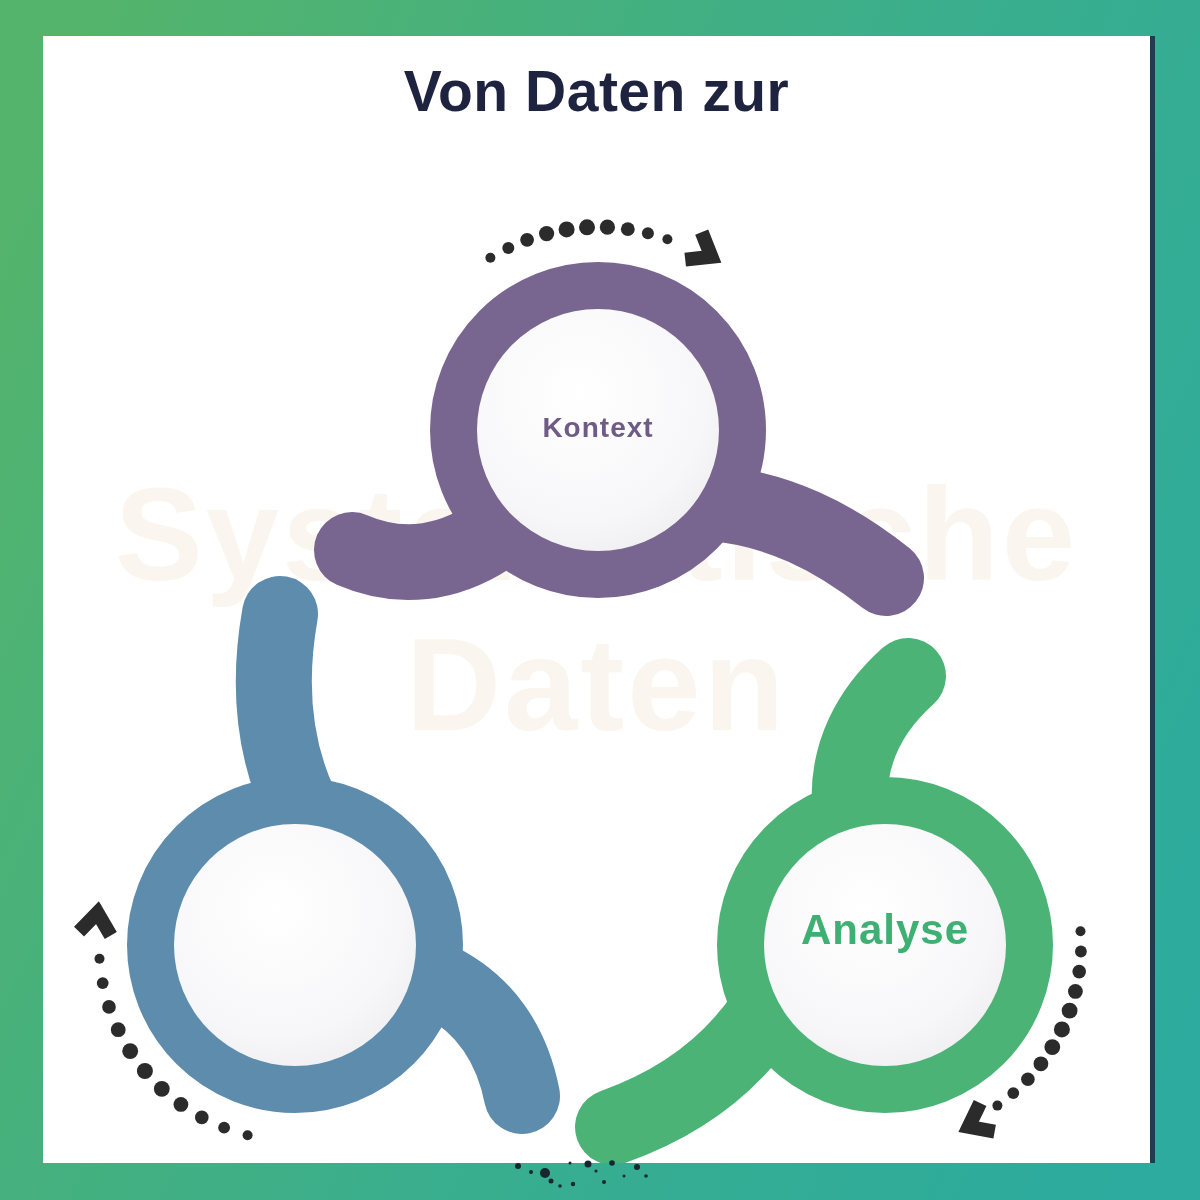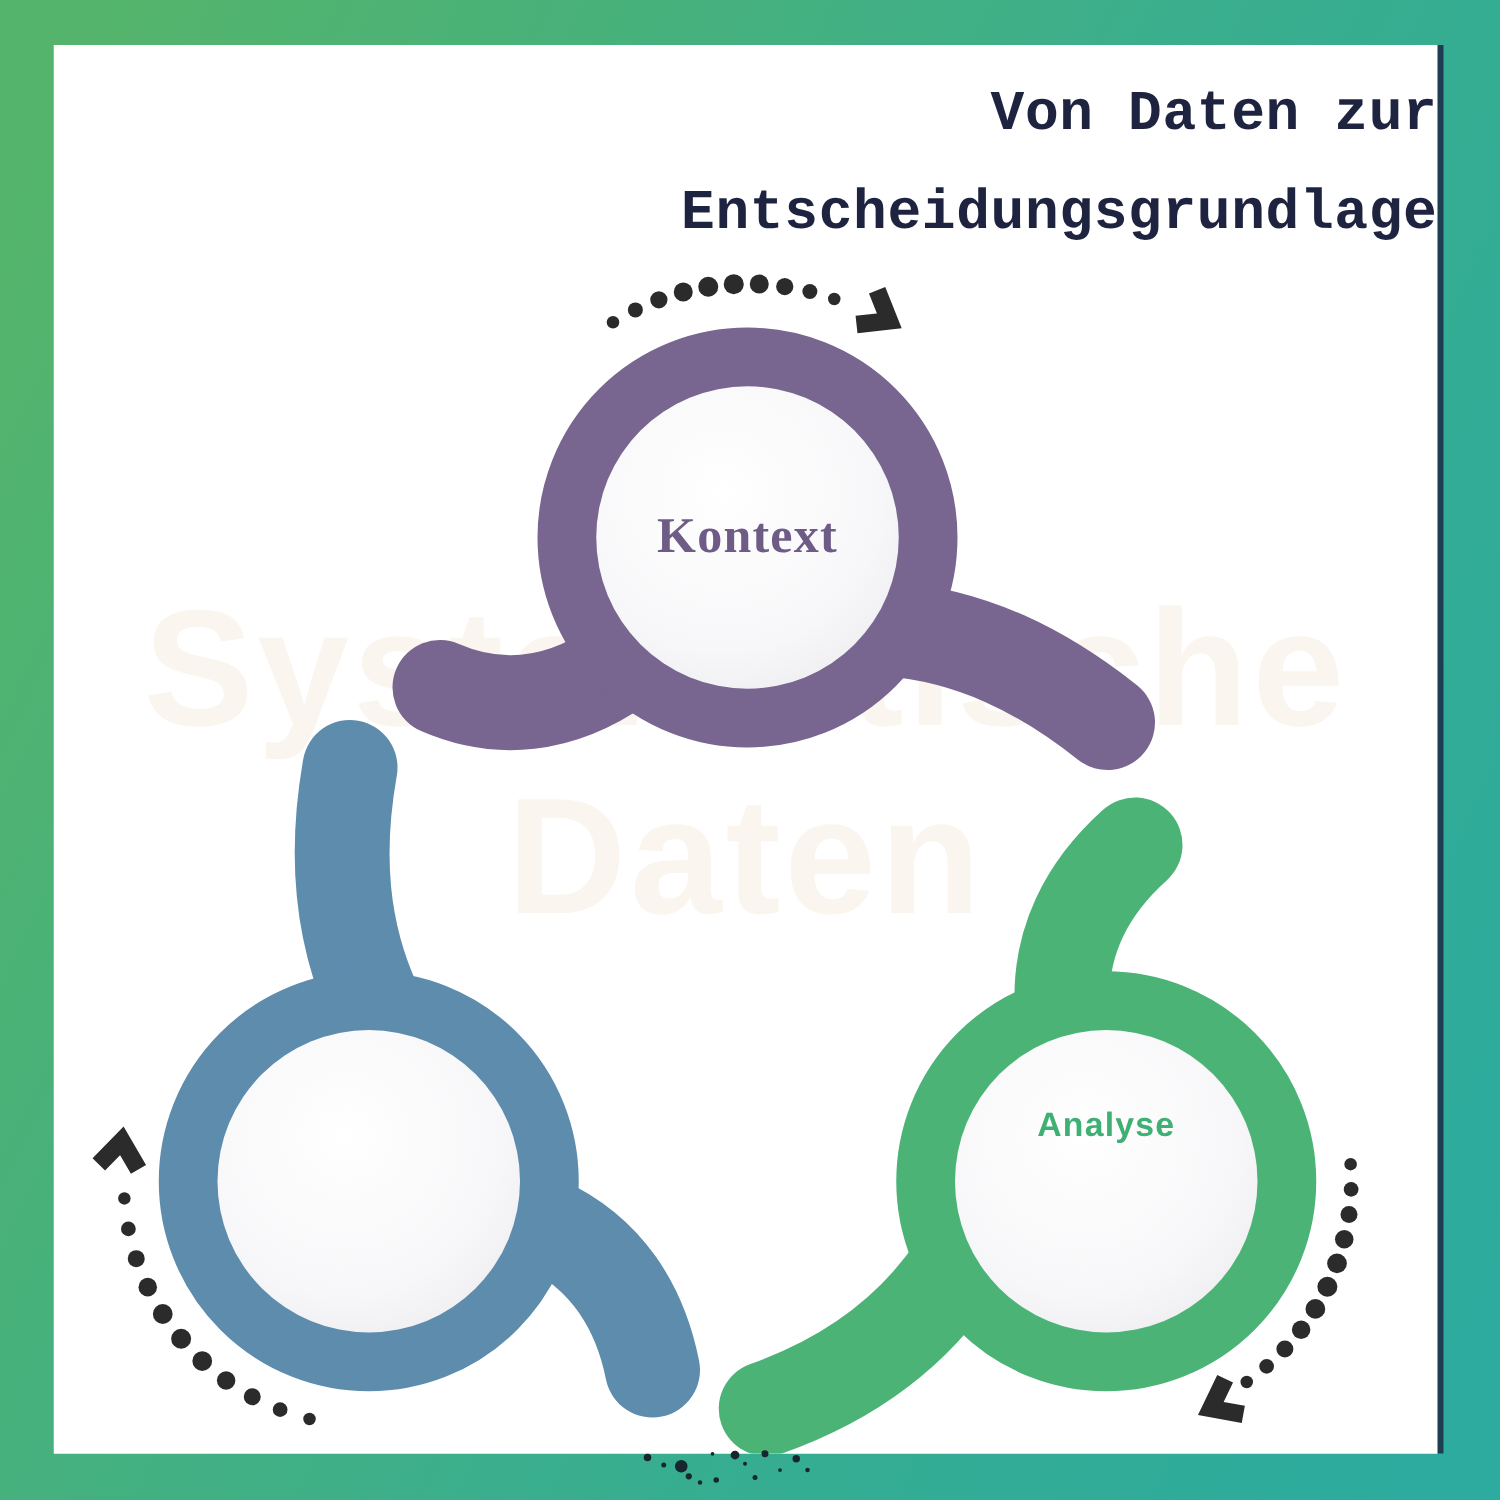--- a/index.html
+++ b/index.html
@@ -6,46 +6,45 @@
   body{
     width:1200px;height:1200px;position:relative;overflow:hidden;
     font-family:"Liberation Sans", sans-serif;
     background:linear-gradient(115deg,#54b46b 5%,#3aae8d 55%,#2cab9e 95%);
   }
   .card{
     position:absolute;left:43px;top:36px;width:1107px;height:1127px;
     background:#ffffff;border-right:5px solid #1d3d52;overflow:hidden;
   }
   .title{
-    position:absolute;top:16px;left:0;width:100%;text-align:right;
-    font-size:45px;font-weight:800;line-height:79px;letter-spacing:.5px;font-family:Liberation Mono, monospace;
+    position:absolute;top:16px;left:0;width:100%;text-align:center;
+    font-size:57px;font-weight:800;line-height:79px;letter-spacing:.5px;
   }
   .watermark{
     position:absolute;top:424px;left:0;width:100%;text-align:center;
     font-size:132px;font-weight:700;letter-spacing:3px;line-height:150px;
     user-select:none;pointer-events:none;white-space:nowrap;
   }
   .diagram-svg{position:absolute;left:0;top:0;width:1107px;height:1127px;}
   .node-label{
     position:absolute;transform:translate(-50%,-50%);
     text-align:center;font-weight:800;white-space:nowrap;
   }
-  .label-kontext{left:555px;top:392px;font-size:40px;letter-spacing:1px;font-family:Liberation Serif, serif;}
+  .label-kontext{left:555px;top:392px;font-size:28px;letter-spacing:1px;}
   .label-interpretation{left:259px;top:892px;font-size:39px;line-height:52px;letter-spacing:.5px;}
-  .label-analyse{left:842px;top:864px;font-size:27px;letter-spacing:1px;}
+  .label-analyse{left:842px;top:894px;font-size:42px;letter-spacing:1px;}
   .speckle-svg{position:absolute;left:480px;top:1150px;width:220px;height:50px;}
 </style>
 </head>
 <body>
 
 <div class="card">
 
   <div class="title" style="color: rgb(30, 35, 64);">
     <div>Von Daten zur</div>
-    <div>Entscheidungsgrundlage</div>
   </div>
 
   <div class="watermark" style="color: rgb(250, 245, 238);">
     <div>Systematische</div>
     <div>Daten</div>
   </div>
 
   <svg class="diagram-svg" viewBox="43 36 1107 1127" preserveAspectRatio="none">
     <defs>
       <radialGradient id="innerGrad" cx="42%" cy="35%" r="75%">

